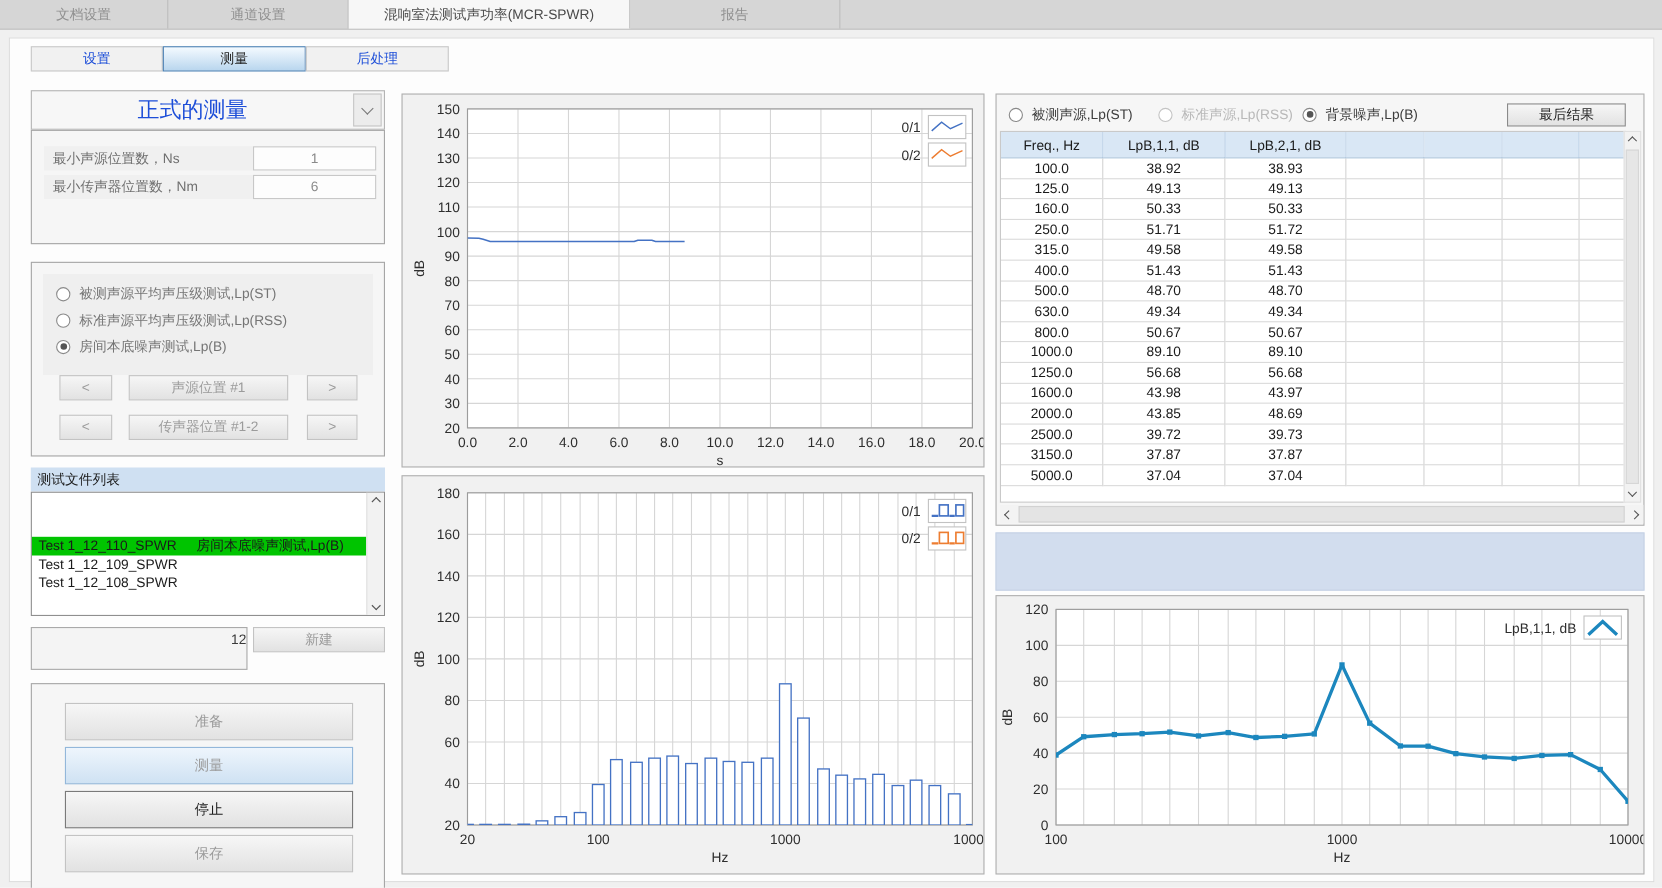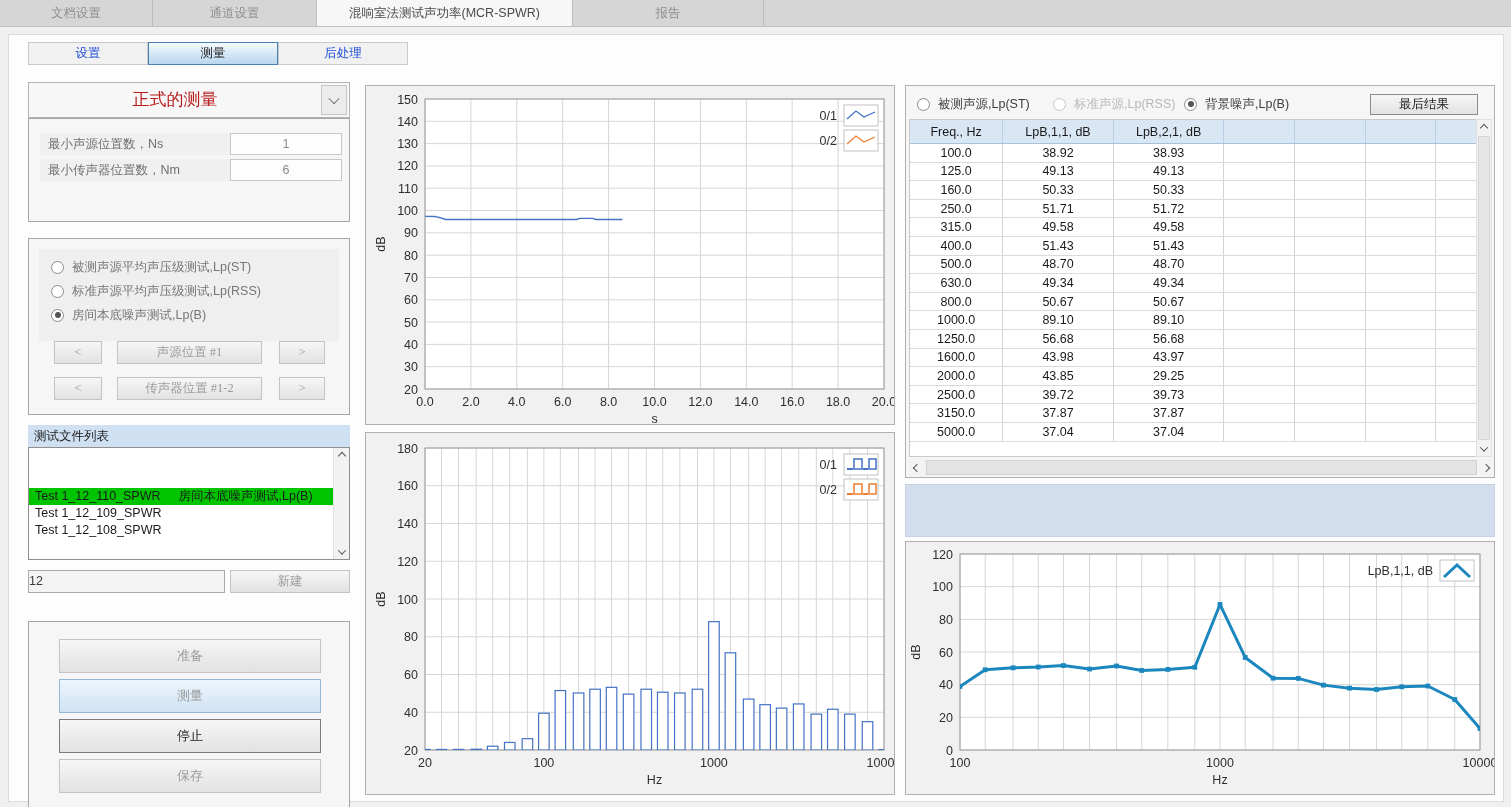--- a/index.html
+++ b/index.html
@@ -24,21 +24,21 @@
   
   .subtab{height:23px;line-height:21px;text-align:center;background:#f1f1f1;border:1px solid #c9c9c9;color:#1d4ed8;box-sizing:border-box;}
   .subtab.active{background:linear-gradient(#f4faff,#b9d6ee);border:1px solid #4a80b4;color:#222;}
 
   
   .gbox{border:1px solid #a6a6a6;background:#f6f6f6;box-sizing:border-box;}
   .chart-panel{border:1px solid #b0b0b0;background:#f1f1f1;box-sizing:border-box;}
 
   
   #mode-select{left:28px;top:82px;width:322px;height:36px;border:1px solid #b4b4b4;background:#f7f7f7;box-sizing:border-box;}
-  #mode-text{position:absolute;left:0;top:0;width:292px;height:34px;line-height:34px;text-align:center;color:#b91c1c;font-size:17px;}
+  #mode-text{position:absolute;left:0;top:0;width:292px;height:34px;line-height:34px;text-align:center;color:#1d4ed8;font-size:20px;}
   #mode-arrow{position:absolute;right:2px;top:2px;width:26px;height:30px;background:#ececec;border:1px solid #c6c6c6;box-sizing:border-box;display:flex;align-items:center;justify-content:center;}
 
   .chev{display:inline-block;width:7px;height:7px;border-right:1.6px solid #777;border-bottom:1.6px solid #777;}
   .chev.down{transform:rotate(45deg) translate(-1px,-1px);}
   .chev.sm{width:5px;height:5px;border-color:#555;}
   .chev.up{transform:rotate(-135deg);}
   .chev.left{transform:rotate(135deg);}
   .chev.right{transform:rotate(-45deg);}
 
   
@@ -51,35 +51,35 @@
   #radio-box{left:28px;top:238px;width:322px;height:177px;}
   #radio-shade{position:absolute;left:10px;top:10px;width:300px;height:92px;background:#efefef;}
   .radio-row{position:absolute;left:22px;height:20px;display:flex;align-items:center;}
   .rdot{width:13px;height:13px;border-radius:50%;border:1px solid #8a8a8a;background:#fff;box-sizing:border-box;margin-right:8px;position:relative;flex:none;}
   .rdot.sel::after{content:"";position:absolute;left:2.5px;top:2.5px;width:6px;height:6px;border-radius:50%;background:#555;}
   .rdot.dis{border-color:#c4c4c4;}
   .rlabel{color:#757575;}
   .rlabel.dis{color:#b8b8b8;}
   .rlabel.dark{color:#3c3c3c;}
 
-  .btn{display:block;text-align:center;background:linear-gradient(#f6f6f6,#e2e2e2);border:1px solid #c3c3c3;box-sizing:border-box;color:#9b9b9b;font-family:Liberation Serif, serif;}
+  .btn{display:block;text-align:center;background:linear-gradient(#f6f6f6,#e2e2e2);border:1px solid #c3c3c3;box-sizing:border-box;color:#9b9b9b;}
   .btn.small{position:absolute;height:23px;line-height:21px;}
   .btn.dark-border{border-color:#7a7a7a;color:#1a1a1a;}
   .btn.blue{background:linear-gradient(#eef5fc,#cfe2f3);border-color:#93b7da;}
 
   
   #filelist-header{left:28px;top:425px;width:322px;height:22px;background:#cfe0f2;line-height:22px;padding-left:6px;box-sizing:border-box;color:#1a1a1a;}
   #filelist{left:28px;top:447px;width:322px;height:113px;background:#fff;border:1px solid #8f8f8f;box-sizing:border-box;}
   .fl-item{height:17px;line-height:17px;padding-left:6px;color:#1a1a1a;white-space:nowrap;}
   .fl-item.selected{background:#00c400;}
   .fl-type{margin-left:18px;}
   .list-vscroll{position:absolute;right:0;top:0;width:16px;height:100%;background:#f2f2f2;border-left:1px solid #e0e0e0;box-sizing:border-box;}
   .sc-arrow{position:absolute;left:0;width:100%;height:15px;display:flex;align-items:center;justify-content:center;}
 
-  #btn-count{left:28px;top:570px;width:197px;height:23px;line-height:21px;background:#f4f4f4;border:1px solid #a9a9a9;color:#3a3a3a;text-align:left;box-sizing:border-box;}
+  #btn-count{left:28px;top:570px;width:197px;height:39px;line-height:21px;background:#f4f4f4;border:1px solid #a9a9a9;color:#3a3a3a;text-align:right;box-sizing:border-box;}
   #btn-new{left:230px;top:570px;width:120px;height:23px;line-height:21px;}
 
   
   #run-box{left:28px;top:605px;width:322px;height:190px;margin-top:16px;}
   .run-btn{position:absolute;left:30px;width:262px;height:34px;line-height:32px;font-size:13px;}
 
   
   #panelA{left:365px;top:85px;width:530px;height:340px;}
   #panelB{left:365px;top:432px;width:530px;height:363px;}
   #panelC{left:905px;top:541px;width:590px;height:254px;}
@@ -501,21 +501,21 @@
             <td>43.98</td>
             <td>43.97</td>
             <td></td>
             <td></td>
             <td></td>
             <td></td>
           </tr>
           <tr>
             <td>2000.0</td>
             <td>43.85</td>
-            <td>29.25</td>
+            <td>48.69</td>
             <td></td>
             <td></td>
             <td></td>
             <td></td>
           </tr>
           <tr>
             <td>2500.0</td>
             <td>39.72</td>
             <td>39.73</td>
             <td></td>

